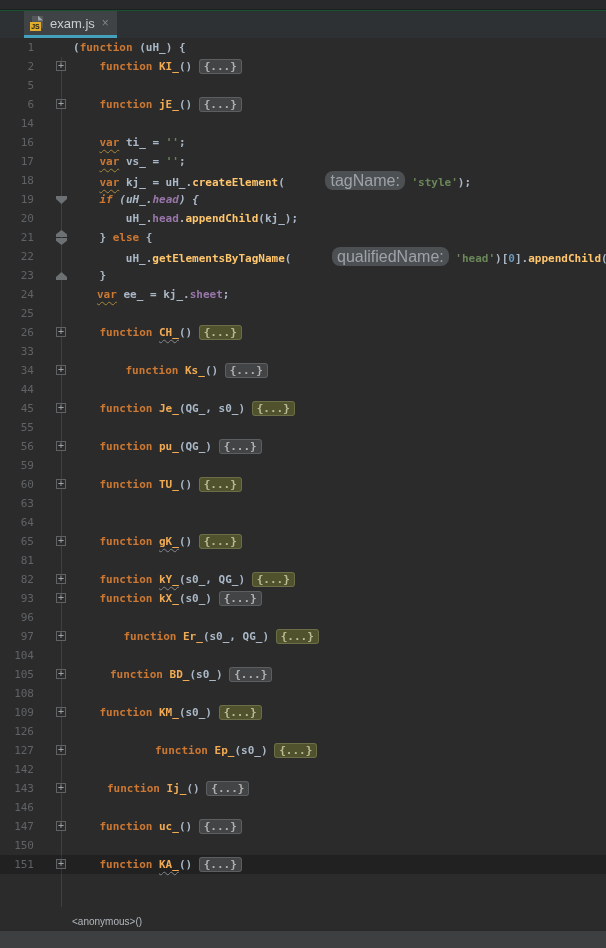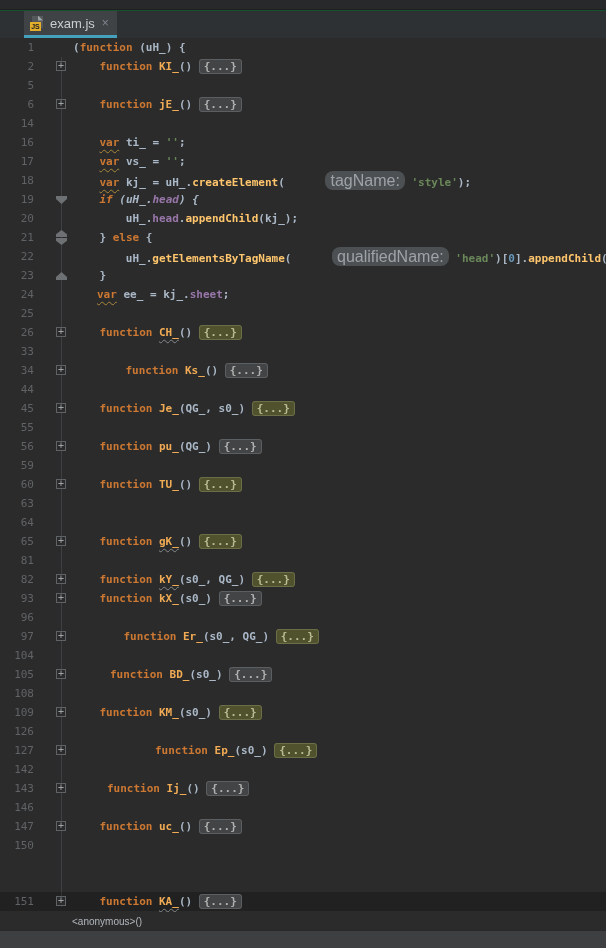--- a/index.html
+++ b/index.html
@@ -28,21 +28,21 @@
                    background:#e2ae2c; color:#1e1e1e; font-size:7px; font-weight:bold;
                    display:flex; align-items:center; justify-content:center;
                    font-family:"Liberation Sans", sans-serif; }
 
   
   .editor { position:absolute; left:0; top:38px; width:606px; height:874px;
             background:#2b2b2b; }
   .foldline { position:absolute; left:61px; top:19px; width:1px; height:850px;
               background:#3e4143; }
   .row { position:relative; height:19px; width:606px; }
-  .row.dark { background:rgba(0,0,0,0.22);margin-top:37px; }
+  .row.dark { background:rgba(0,0,0,0.22); }
   .ln { position:absolute; left:0; top:0; width:34px; height:19px; line-height:19px;
         text-align:right; color:#606366; font-size:11px;
         font-family:"DejaVu Sans Mono", monospace; }
   .mk { position:absolute; left:56px; top:0; width:12px; height:19px; cursor:pointer; }
   .mk-plus { position:absolute; left:0; top:4px; width:10px; height:10px;
              border:1px solid #5f6365; background:#2b2b2b; color:#a0a4a6;
              font-size:10px; line-height:8px; text-align:center;
              font-family:"DejaVu Sans Mono", monospace; }
   .pent { position:absolute; left:0; width:11px; height:8px; background:#6d7174; }
   .pent.down { clip-path:polygon(0 0,100% 0,100% 38%,50% 100%,0 38%); top:6px; }

